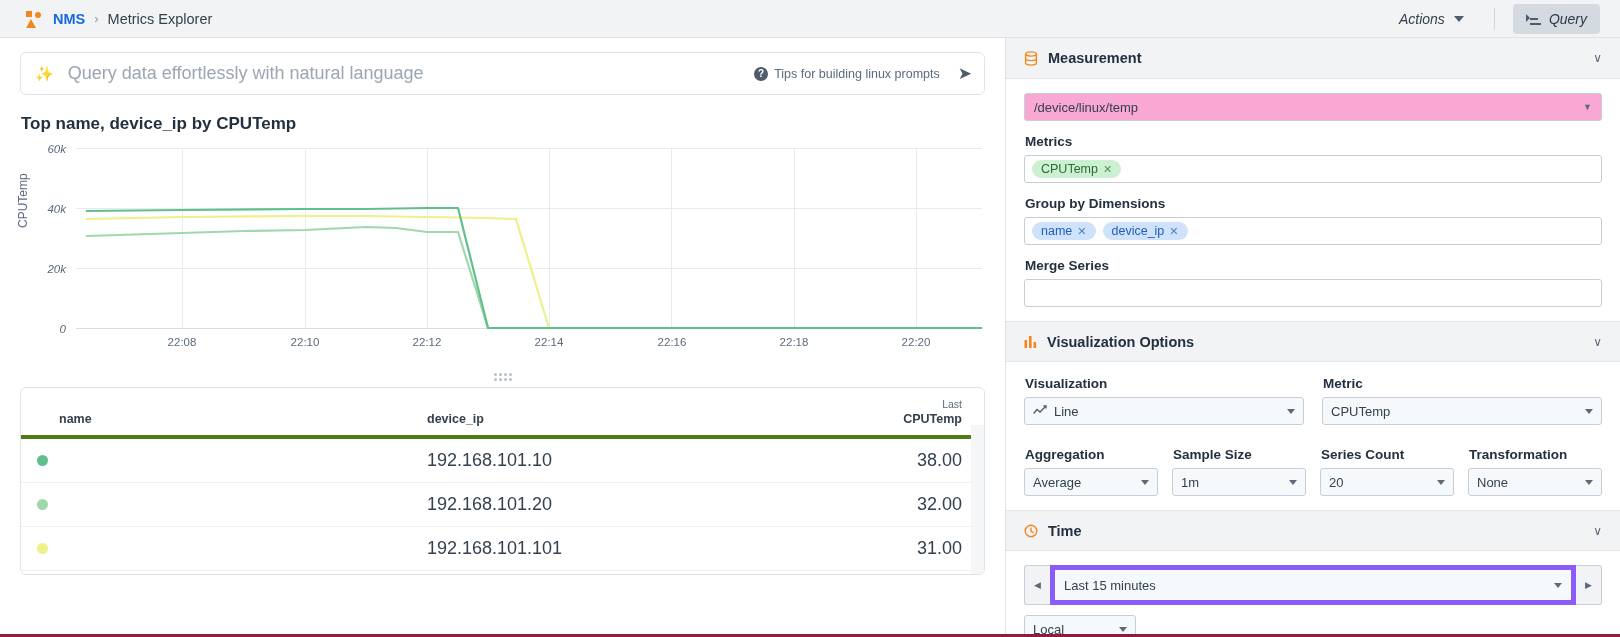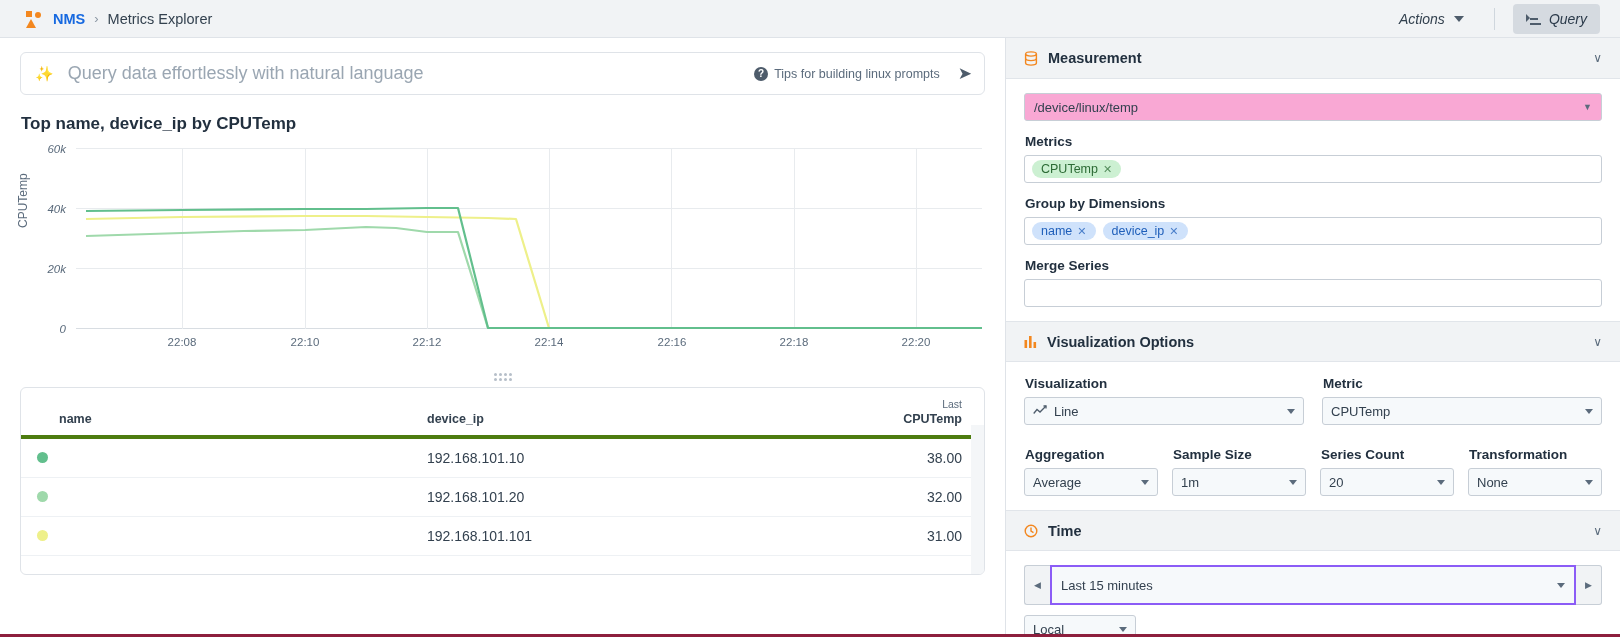--- a/index.html
+++ b/index.html
@@ -86,21 +86,21 @@
 
   
   .table-card { border:1px solid #dfe3e8; border-radius:6px; background:#fff; height:188px; overflow:hidden; position:relative; }
   table { width:100%; border-collapse:collapse; table-layout:fixed; }
   thead th { font-size:12.5px; font-weight:700; color:#33414f; padding:10px 16px 9px 16px;
              border-bottom:4px solid #4d7c0f; text-align:left; vertical-align:bottom; }
   th.col-name { width:390px; padding-left:38px; }
   th.col-ip { width:440px; }
   th.col-val { text-align:right; padding-right:22px; }
   th.col-val .sub { display:block; font-weight:400; font-size:10.5px; color:#5b6b7c; margin-bottom:2px; }
-  tbody td { font-size:14px; color:#33414f; padding:11px 16px; border-bottom:1px solid #eef1f4; }
+  tbody td { font-size:18px; color:#33414f; padding:11px 16px; border-bottom:1px solid #eef1f4; }
   tbody td.c-name { padding-left:16px; }
   tbody td.c-val { text-align:right; padding-right:22px; }
   .swatch { width:11px; height:11px; border-radius:50%; display:inline-block; }
   .tbl-scroll { position:absolute; right:0; top:37px; bottom:0; width:13px; background:#f4f6f8; }
 
   
   .sec-head {
     background:#f1f3f5; border-bottom:1px solid #e1e5ea; border-top:1px solid #e1e5ea;
     height:41px; display:flex; align-items:center; padding:0 18px; gap:10px; cursor:pointer;
   }
@@ -129,21 +129,21 @@
     display:flex; align-items:center; padding:0 8px; font-size:13px; color:#33414f; cursor:pointer; gap:7px;
   }
   .sel .dd { margin-left:auto; width:0;height:0;border-left:4px solid transparent;border-right:4px solid transparent;border-top:5px solid #5b6b7c; }
   .time-row { display:flex; align-items:stretch; gap:0; }
   .nudge {
     width:26px; border:1px solid #c7ced6; background:#f1f3f5; display:flex; align-items:center; justify-content:center;
     color:#5b6b7c; font-size:9px; cursor:pointer;
   }
   .nudge.l { border-radius:3px 0 0 3px; border-right:none; }
   .nudge.r { border-radius:0 3px 3px 0; border-left:none; }
-  .time-sel { flex:1; height:40px; border:2px solid #8b5cf6; background:#f6f9fb; display:flex; align-items:center;
+  .time-sel { flex:1; height:40px; border:5px solid #8b5cf6; background:#f6f9fb; display:flex; align-items:center;
               padding:15px 9px; font-size:13px; color:#33414f; cursor:pointer; }
   .tz { margin-top:10px; width:112px; }
   .bottom-rule { position:absolute; left:0; right:0; bottom:0; height:3px; background:#8d1f3d; }
 </style>
 </head>
 <body>
 
 <div class="app">
 
   <div class="topbar">

